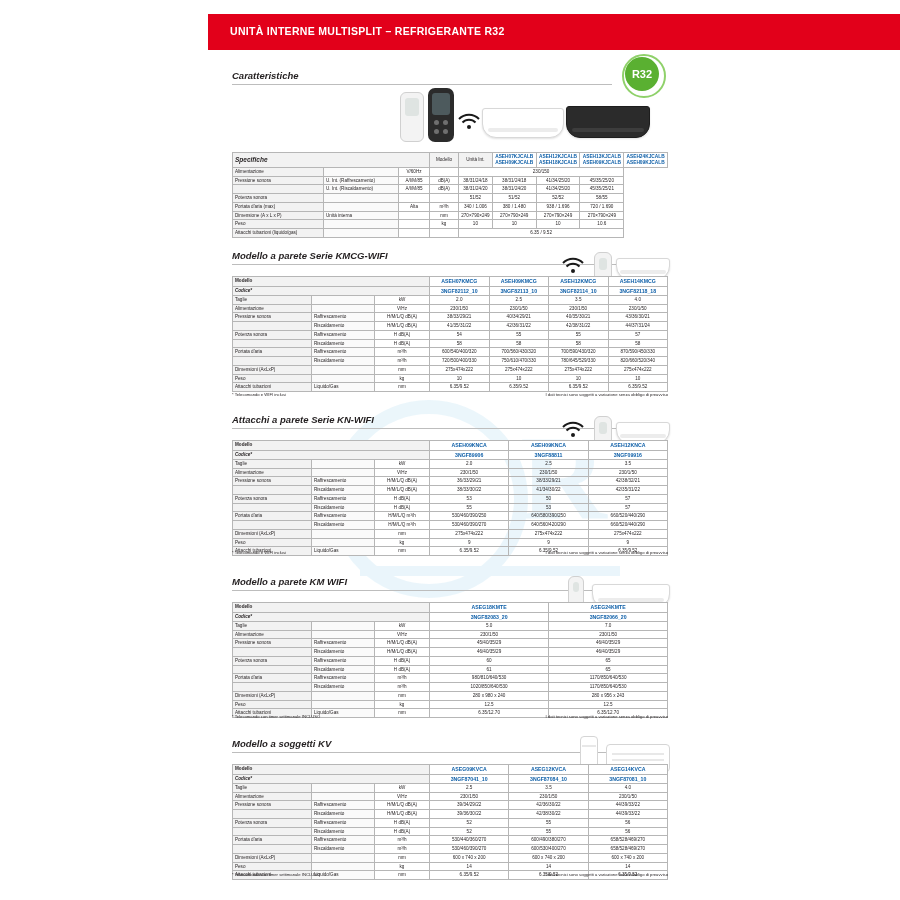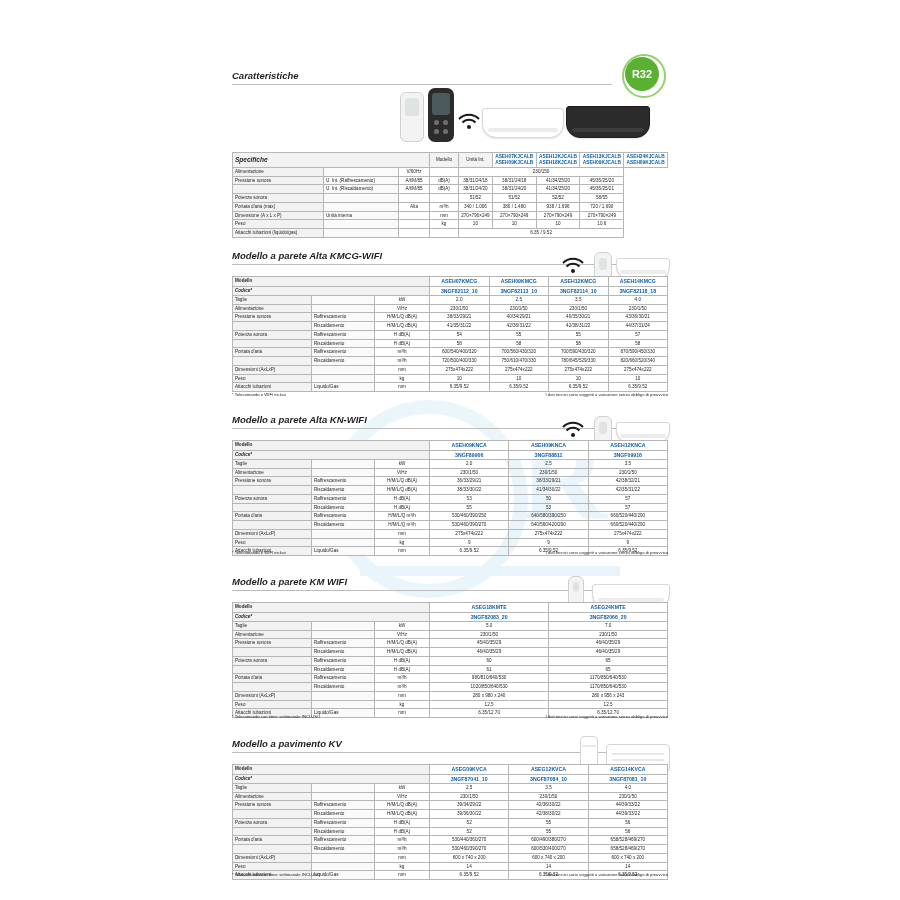--- a/index.html
+++ b/index.html
@@ -49,20 +49,24 @@
 <body>
 
 <div class="page">
 
   <div class="watermark">
     <div class="wm-circle"></div>
     <div class="wm-r">R</div>
     <div class="wm-bar"></div>
   </div>
 
+  <div class="topband">
+    <div class="accent"></div>
+    <div class="ttl">UNITÀ INTERNE MULTISPLIT – REFRIGERANTE R32</div>
+  </div>
 
   <div class="sec-title" style="left:232px;top:70px;">Caratteristiche</div>
   <div class="hr" style="left:232px;top:84px;width:380px;"></div>
 
   <div class="r32">R32</div>
 
   <div class="remote-w" style="left:400px;top:92px;width:22px;height:48px;">
     <div class="scr"></div>
     <div class="btn" style="left:5px;top:28px;"></div>
       <div class="btn" style="left:13px;top:28px;"></div>
@@ -170,21 +174,21 @@
         <tr>
           <td class="lbl" style="width:86px">Attacchi tubazioni (liquido/gas)</td>
           <td class="lbl2" style="width:70px"></td>
           <td style="width:26px"></td>
           <td style="width:24px"></td>
           <td colspan="4">6.35 / 9.52</td>
         </tr>
       </tbody>
     </table>
 
-  <div class="sec-title" style="left:232px;top:250px;">Modello a parete Alta KMCG-WIFI</div>
+  <div class="sec-title" style="left:232px;top:250px;">Modello a parete Serie KMCG-WIFI</div>
   <div class="hr" style="left:232px;top:264px;width:436px;"></div>
   <svg class="wifi" style="left:560px;top:256px;" viewBox="0 0 26 18">
     <path d="M3 7 A14 14 0 0 1 23 7" fill="none" stroke="#1a1a1a" stroke-width="2"></path>
     <path d="M6.5 10.5 A9 9 0 0 1 19.5 10.5" fill="none" stroke="#1a1a1a" stroke-width="2"></path>
     <circle cx="13" cy="15" r="2" fill="#1a1a1a"></circle>
   </svg>
   <div class="remote-w" style="left:594px;top:252px;width:16px;height:34px;">
       <div class="scr" style="height:12px;"></div>
     </div>
   <div class="unit" style="left:616px;top:258px;width:52px;height:20px;">
@@ -303,21 +307,21 @@
           <td>6.35/9.52</td>
           <td>6.35/9.52</td>
           <td>6.35/9.52</td>
           <td>6.35/9.52</td>
         </tr>
       </tbody>
     </table>
   <div class="note" style="left:232px;top:392px;">* Telecomando e WIFI inclusi</div>
   <div class="note right" style="left:468px;top:392px;width:200px;">I dati tecnici sono soggetti a variazione senza obbligo di preavviso</div>
 
-  <div class="sec-title" style="left:232px;top:414px;">Modello a parete Alta KN-WIFI</div>
+  <div class="sec-title" style="left:232px;top:414px;">Attacchi a parete Serie KN-WIFI</div>
   <div class="hr" style="left:232px;top:428px;width:436px;"></div>
   <svg class="wifi" style="left:560px;top:420px;" viewBox="0 0 26 18">
     <path d="M3 7 A14 14 0 0 1 23 7" fill="none" stroke="#1a1a1a" stroke-width="2"></path>
     <path d="M6.5 10.5 A9 9 0 0 1 19.5 10.5" fill="none" stroke="#1a1a1a" stroke-width="2"></path>
     <circle cx="13" cy="15" r="2" fill="#1a1a1a"></circle>
   </svg>
   <div class="remote-w" style="left:594px;top:416px;width:16px;height:34px;">
       <div class="scr" style="height:12px;"></div>
     </div>
   <div class="unit" style="left:616px;top:422px;width:52px;height:20px;">
@@ -525,21 +529,21 @@
           <td class="lbl2" style="width:58px">Liquido/Gas</td>
           <td style="width:50px">mm</td>
           <td>6.35/12.70</td>
           <td>6.35/12.70</td>
         </tr>
       </tbody>
     </table>
   <div class="note" style="left:232px;top:714px;">* Telecomando con timer settimanale INCLUSO</div>
   <div class="note right" style="left:468px;top:714px;width:200px;">I dati tecnici sono soggetti a variazione senza obbligo di preavviso</div>
 
-  <div class="sec-title" style="left:232px;top:738px;">Modello a pavimento KV</div>
+  <div class="sec-title" style="left:232px;top:738px;">Modello a soggetti KV</div>
   <div class="hr" style="left:232px;top:752px;width:436px;"></div>
   <div class="floor-unit" style="left:580px;top:736px;width:16px;height:34px;">
       <div class="grill"></div>
     </div>
   <div class="floor-unit" style="left:606px;top:744px;width:62px;height:26px;">
       <div class="grill"></div>
       <div class="grill" style="top:14px;"></div>
     </div>
   <table id="tbl-kv" style="left:232px;top:764px;width:436px;">
       <tbody>

